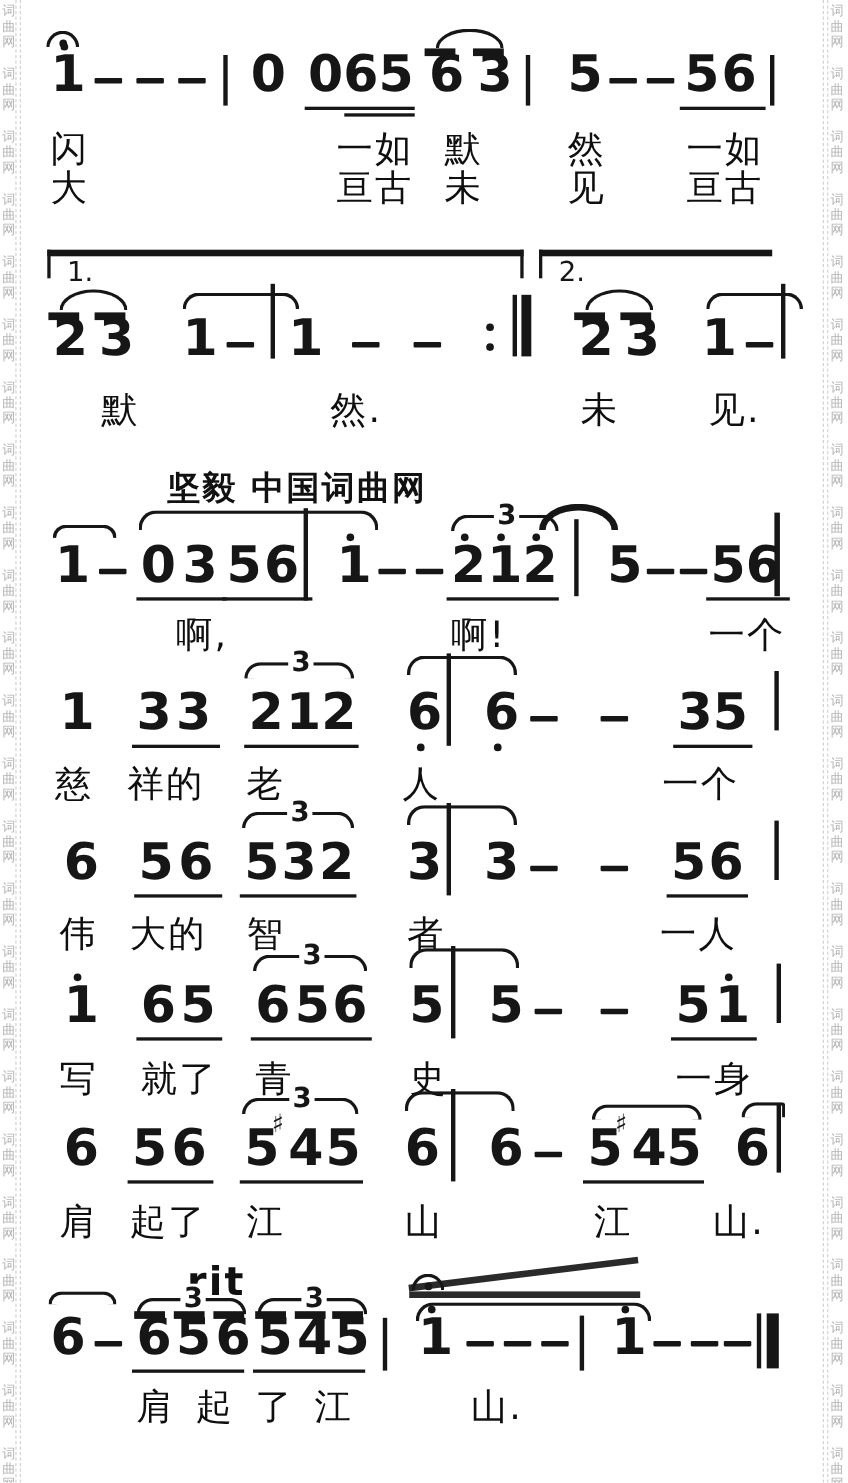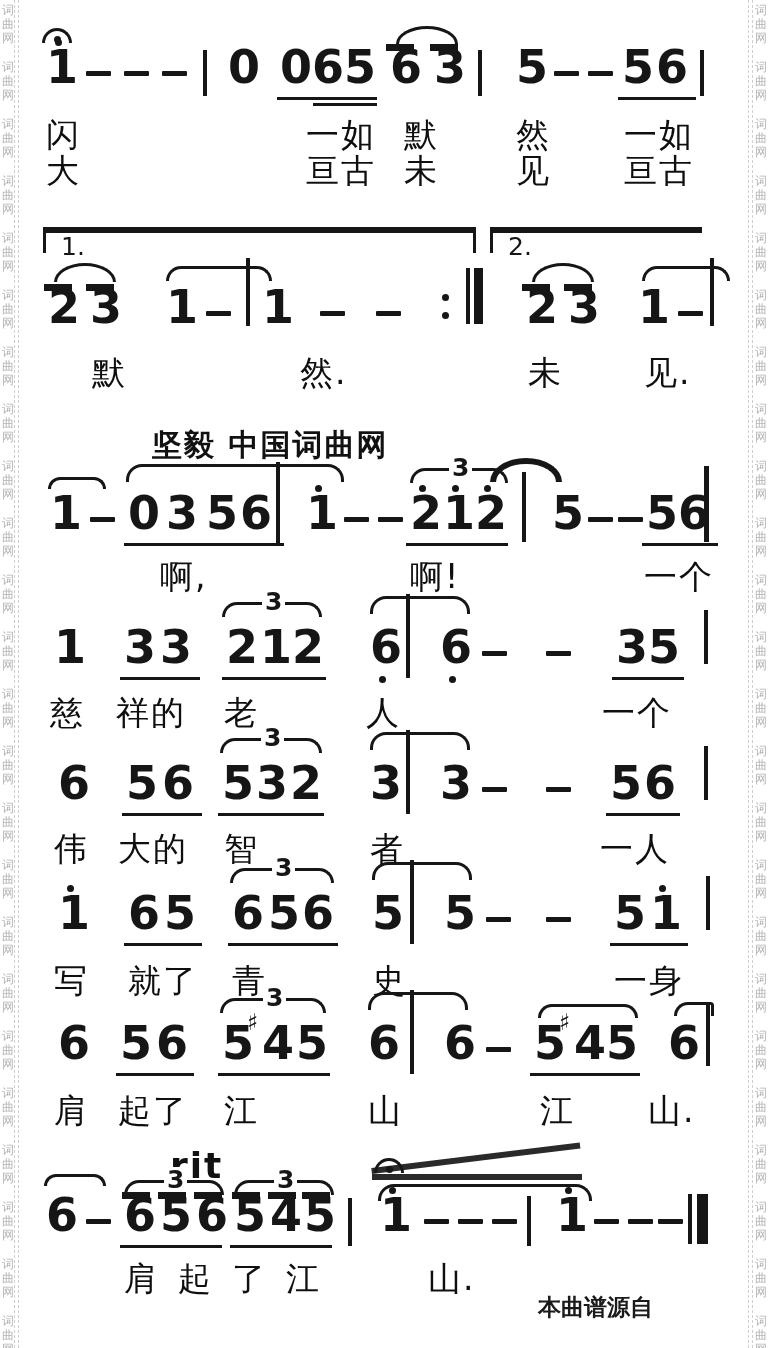--- a/index.html
+++ b/index.html
@@ -437,15 +437,14 @@
       <div class="ndash" style="left: 658px; top: 1219px;"></div>
       <div class="vbar" style="left: 688px; top: 1194px; width: 4px; height: 50px;"></div>
       <div class="vbar" style="left: 697px; top: 1194px; width: 11px; height: 50px;"></div>
       <div class="lyric" style="left: 124px; top: 1262px;">肩</div>
       <div class="lyric" style="left: 178px; top: 1262px;">起</div>
       <div class="lyric" style="left: 232px; top: 1262px;">了</div>
       <div class="lyric" style="left: 286px; top: 1262px;">江</div>
       <div class="lyric" style="left: 428px; top: 1262px;">山.</div>
     </div>
   <div class="credit">
-    <span class="pfx">本曲谱源自</span>
   </div>
 </div>
 
 </body></html>

